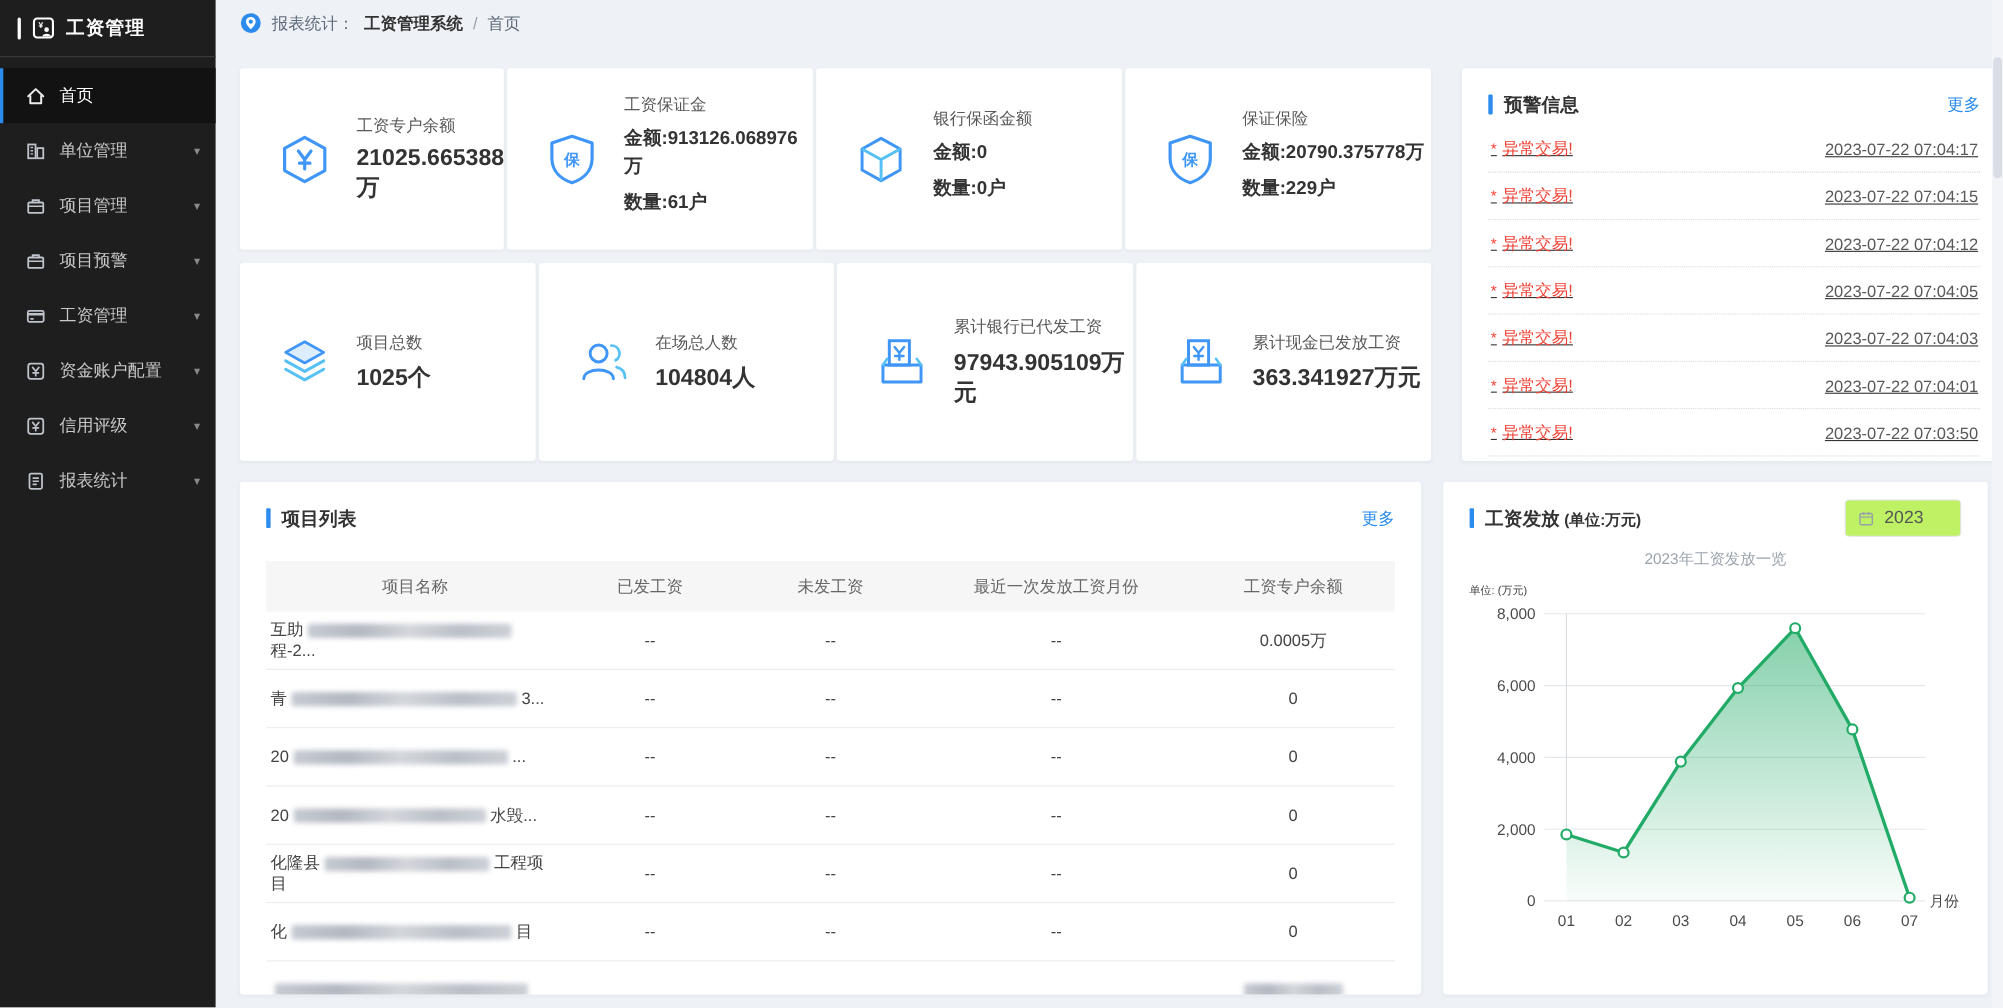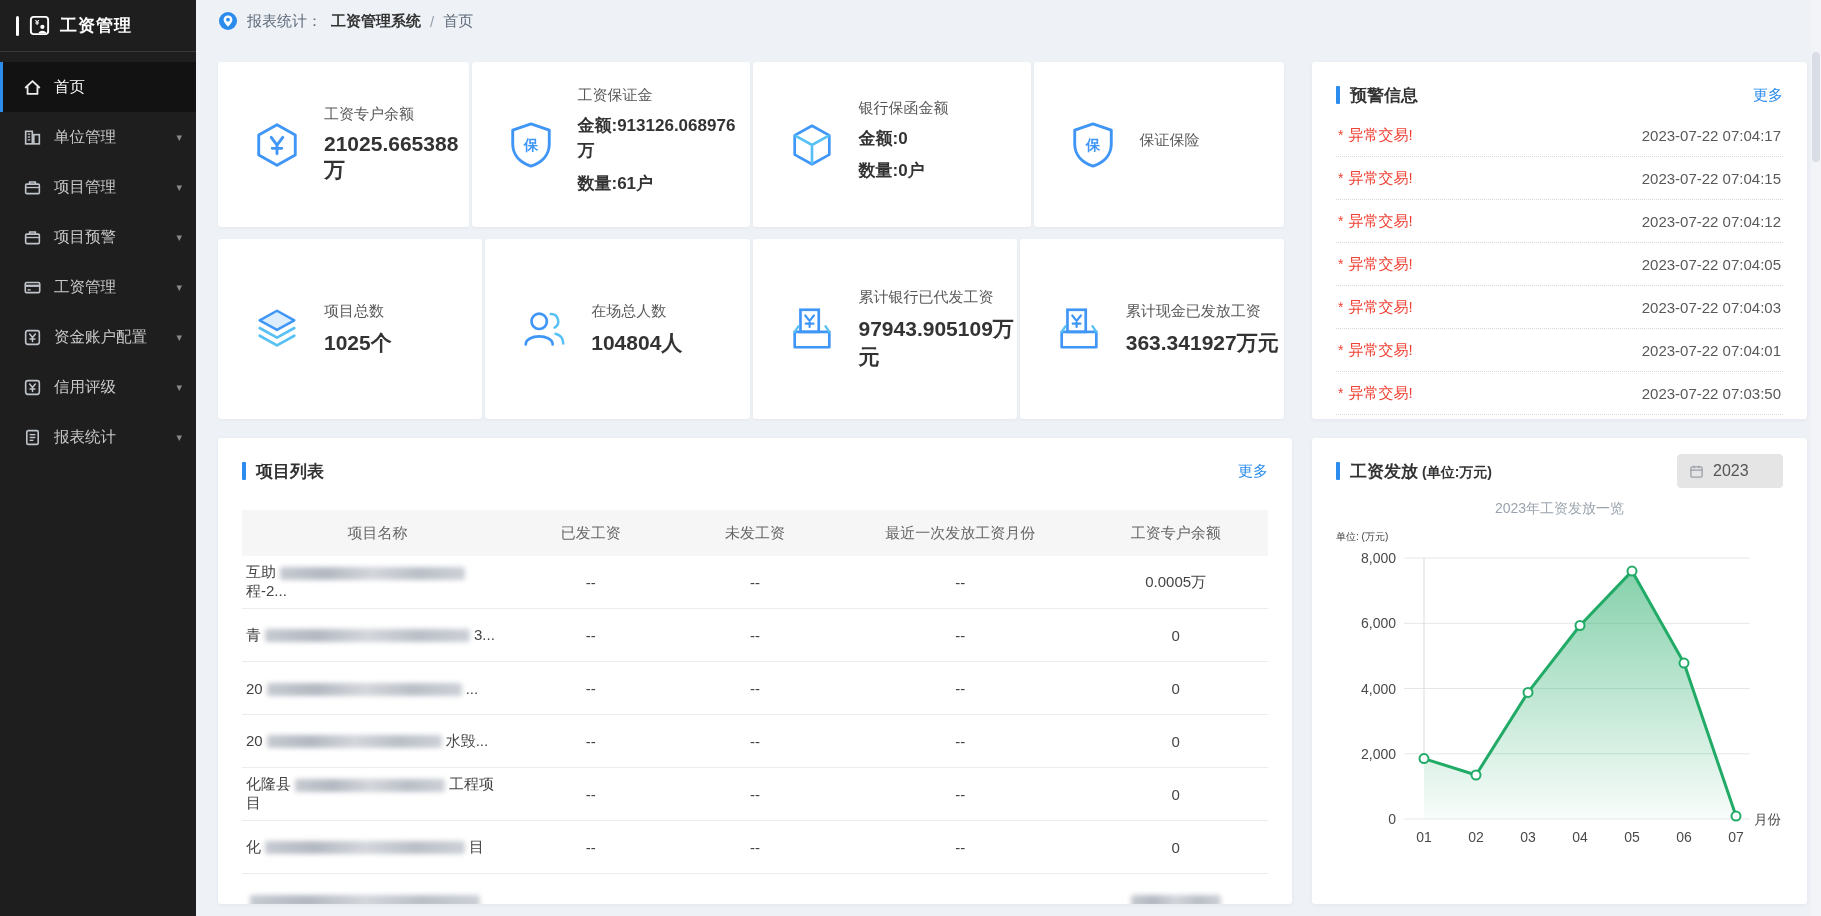--- a/index.html
+++ b/index.html
@@ -39,39 +39,39 @@
   
   .panel { background:#fff; border-radius:3px; padding:20px 24px; box-shadow:0 1px 4px rgba(30,50,90,.05); }
   .panel-head { display:flex; align-items:center; height:26px; }
   .accent { width:4px; height:18px; background:#2b8ced; border-radius:1px; margin-right:10px; }
   .panel-title { font-size:17px; font-weight:bold; color:#333; }
   .panel-title .sub { font-size:14px; margin-left:4px; }
   .more-link { margin-left:auto; color:#2b8ced; font-size:15px; cursor:pointer; }
   
   .alerts-panel { grid-column:2; grid-row:1/3; height:357px; overflow:hidden; }
   .alert-list { margin-top:6px; }
-  .alert-row { display:flex; align-items:center; justify-content:space-between; padding:12px 2px 11px; border-bottom:1px dotted #d8d8d8; }
+  .alert-row { display:flex; align-items:flex-end; justify-content:space-between; padding:12px 2px 11px; border-bottom:1px dotted #d8d8d8;text-decoration:underline; }
   .alert-star { color:#f04134; font-size:14px; margin-right:5px; }
   .alert-text { color:#f04134; font-size:15px; }
   .alert-time { color:#595959; font-size:15px; }
   
   .bottom-grid { display:grid; grid-template-columns:1fr 495px; gap:20px; margin-top:19px; }
   .projects-panel { height:466px; overflow:hidden; }
   .table { margin-top:26px; }
   .t-head { display:flex; align-items:center; background:#f6f6f6; height:46px; color:#666; font-size:15px; }
   .t-row { display:flex; align-items:center; height:53px; border-bottom:1px solid #ececec; font-size:15px; color:#444; }
   .td { text-align:center; }
   .c0 { width:26%; text-align:left; padding-left:4px; }
   .t-head .c0 { text-align:center; }
   .c1 { width:16%; } .c2 { width:16%; } .c3 { width:24%; } .c4 { width:18%; }
   .censor { display:inline-block; height:13px; border-radius:2px; margin:0 4px; vertical-align:middle;
             background:linear-gradient(90deg,#c6cad1,#b3b8c1 25%,#d3d6db 50%,#babfc7 75%,#cdd1d7); filter:blur(2.5px); }
   
   .chart-panel { height:466px; }
-  .year-box { margin-left:auto; width:106px; height:34px; background:#e5e5e5; border:1px solid #e2e4e8; border-radius:4px; display:flex; align-items:center; padding:0 11px; gap:9px; color:#555; font-size:16px; cursor:pointer; }
+  .year-box { margin-left:auto; width:106px; height:34px; background:#bef264; border:1px solid #e2e4e8; border-radius:4px; display:flex; align-items:center; padding:0 11px; gap:9px; color:#555; font-size:16px; cursor:pointer; }
   .chart-sub { text-align:center; color:#9aa3ad; font-size:14px; margin-top:16px; }
   .unit-label { font-size:10px; color:#3c3c3c; margin:12px 0 2px 0; }
   
   .scrollbar { position:absolute; right:0; top:0; bottom:0; width:10px; background:#f2f4f8; }
   .scroll-thumb { position:absolute; top:52px; right:1px; width:8px; height:110px; background:#d9dee6; border-radius:4px; }
 </style>
 </head>
 <body>
 
 <div class="sidebar">
@@ -248,20 +248,24 @@
           </div>
           <div class="stat-card">
             <span class="stat-icon">
               <svg viewBox="0 0 52 52" width="50" height="50">
                 <path d="M26 4 L45 10.5 V25 C45 37 36.5 44.5 26 48 C15.5 44.5 7 37 7 25 V10.5 Z" fill="none" stroke="#3f96f7" stroke-width="3" stroke-linejoin="round"></path>
                 <text x="26" y="31.5" text-anchor="middle" font-size="15" font-weight="bold" fill="#3f96f7">保</text>
               </svg>
             </span>
             <div class="stat-text">
               <div class="stat-label">保证保险</div>
+              <div>
+                <div class="stat-value md">金额:20790.375778万</div>
+                <div class="stat-value md">数量:229户</div>
+              </div>
             </div>
           </div>
         </div>
 
       <div class="cards-row r2">
 
       <div class="stat-card">
             <span class="stat-icon">
               <svg viewBox="0 0 52 52" width="50" height="50">
                 <path d="M26 7 L44 17 L26 27 L8 17 Z" fill="#dceefe" stroke="#3f96f7" stroke-width="2.6" stroke-linejoin="round"></path>

